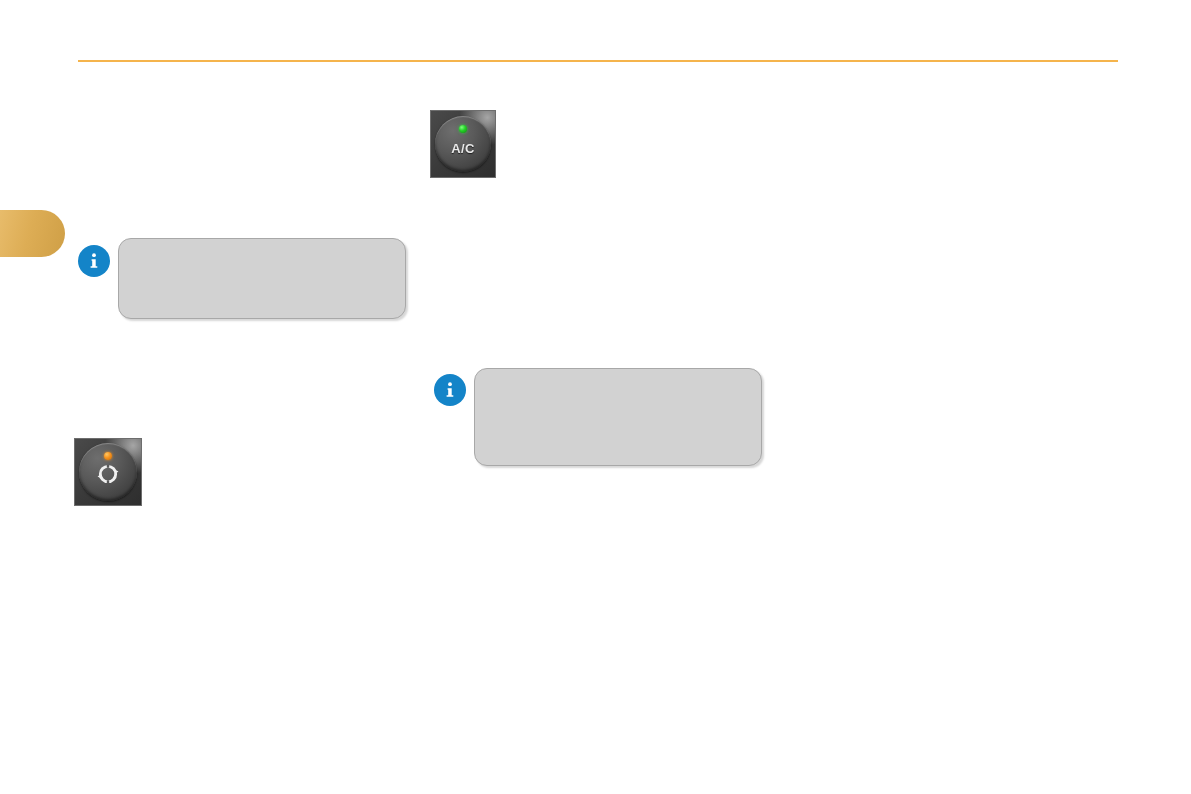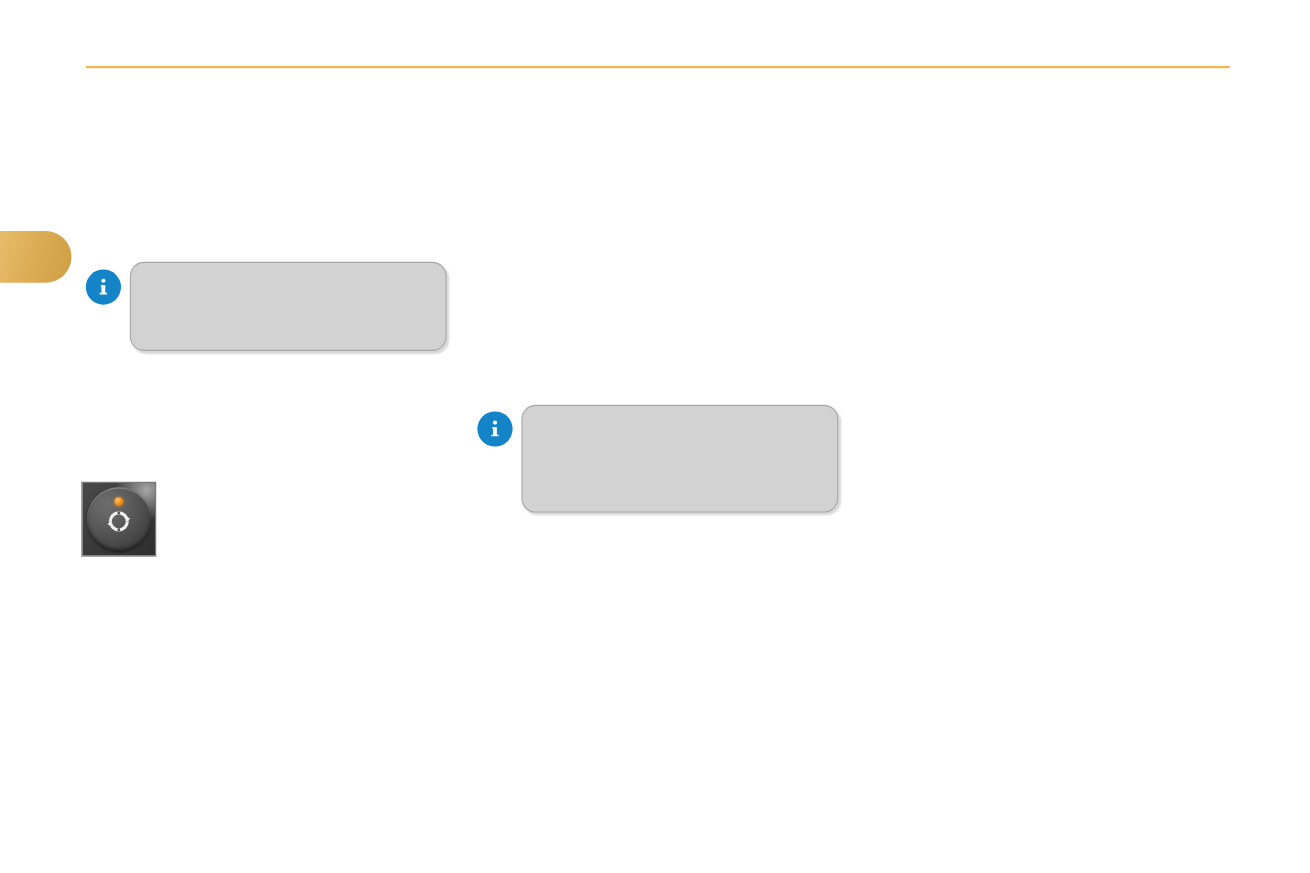--- a/index.html
+++ b/index.html
@@ -149,20 +149,26 @@
 </style>
 </head>
 <body>
 
 <div class="page">
 
   <div class="header-rule"></div>
 
   <div class="chapter-tab"></div>
 
+  <div class="ctrl-button btn-ac">
+    <div class="ctrl-knob">
+      <span class="ctrl-led led-green"></span>
+      <span class="ctrl-label">A/C</span>
+    </div>
+  </div>
 
   <div class="note note-1">
     <div class="note-icon">
       <svg width="20" height="20" viewBox="0 0 20 20" aria-hidden="true">
         <circle cx="10" cy="4.2" r="1.9" fill="#ffffff"></circle>
         <path d="M7.6 8.2 h4.1 v7.0 h1.6 v1.5 H6.6 v-1.5 h1.6 V9.7 H7.6 Z" fill="#ffffff"></path>
       </svg>
     </div>
     <div class="note-box">
       <span class="note-text"></span>

